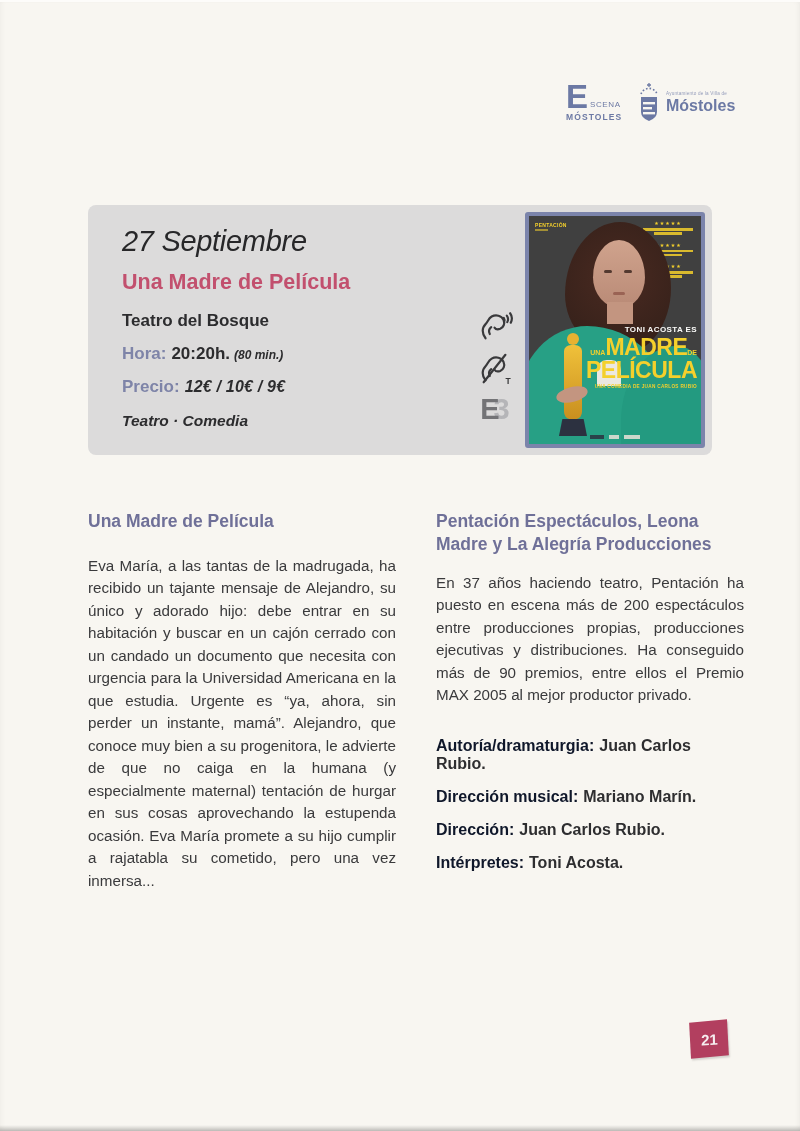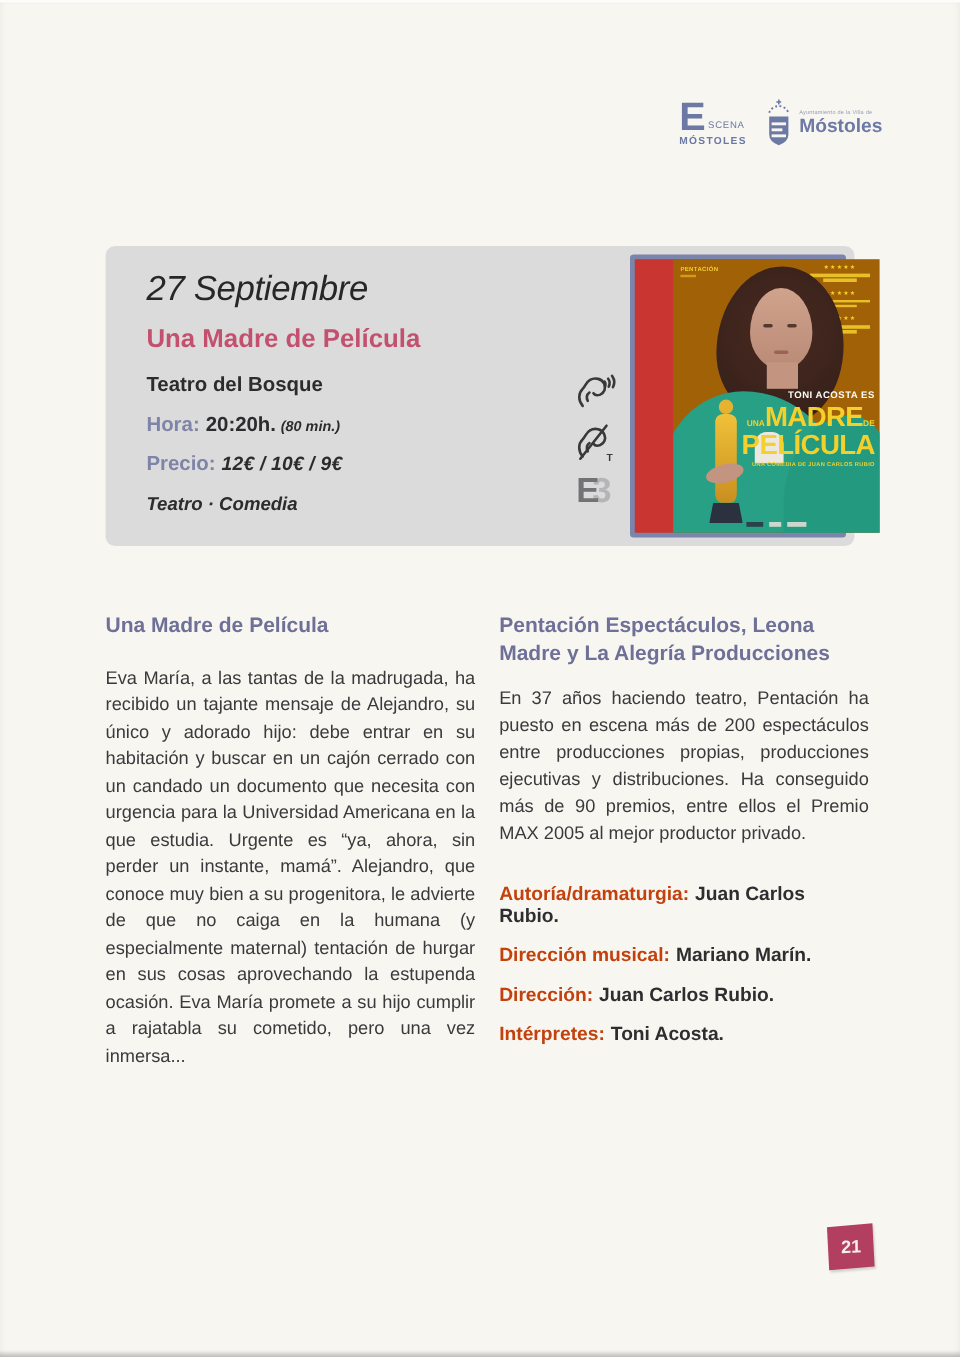--- a/index.html
+++ b/index.html
@@ -44,21 +44,21 @@
   
   .access-icons { position:absolute; left:386px; top:104px; width:42px;
     display:flex; flex-direction:column; align-items:center; gap:8px; }
   .eb { font-weight:900; font-size:29px; line-height:1; letter-spacing:0; }
   .eb-e { color:#737376; position:relative; z-index:2; }
   .eb-3 { color:#b5b5b8; margin-left:-6px; }
 
   
   .poster { position:absolute; left:437px; top:7px; width:180px; height:236px;
     border:4px solid #7b84ab; border-radius:3px; background:#c93531; }
-  .poster-inner { position:relative; width:100%; height:100%; overflow:hidden; background:#a16207;margin-left:32px; }
+  .poster-inner { position:relative; width:100%; height:100%; overflow:hidden; background:#404040; }
   .p-producer { position:absolute; left:6px; top:6px; font-size:5px; font-weight:700; color:#f4d02c; letter-spacing:.3px; }
   .p-producer-sub { position:absolute; left:6px; top:13px; width:13px; height:2px; background:#f4d02c; opacity:.55; }
   .p-reviews { position:absolute; right:4px; top:5px; width:58px; text-align:center; }
   .p-review { margin-bottom:8px; }
   .p-stars { font-size:5px; color:#f4d02c; letter-spacing:1px; line-height:1.1; }
   .p-quote-bar { height:2.5px; background:#f4d02c; margin:1.5px auto 0; opacity:.85; }
   .p-quote-bar.w1 { width:50px; } .p-quote-bar.w2 { width:28px; }
   .p-hair { position:absolute; left:36px; top:6px; width:106px; height:132px;
     background:radial-gradient(circle at 50% 42%, #4a2a21 0%, #38221b 70%, #2f1c16 100%);
     border-radius:52% 48% 46% 54% / 55% 50% 50% 45%; }
@@ -89,29 +89,29 @@
   .p-subtitle { font-size:4.7px; font-weight:800; color:#f4d02c; letter-spacing:.3px; margin-top:3px; }
   .p-credits { position:absolute; bottom:5px; left:0; right:0; display:flex; justify-content:center; gap:5px; }
   .p-credits div { height:4px; opacity:.85; }
   .p-cr1 { width:14px; background:#2c3140; }
   .p-cr2 { width:10px; background:#e9e2d8; }
   .p-cr3 { width:16px; background:#e9e2d8; }
 
   
   .col { position:absolute; top:510px; width:308px; }
   .col-left { left:88px; }
-  .col-right { left:416px; }
+  .col-right { left:436px; }
   .col-heading { font-size:17.5px; font-weight:600; color:#6f7098; line-height:1.3; }
   .col-left .col-heading { margin-bottom:22px; }
   .col-right .col-heading { margin-bottom:16px; }
   .col-body { font-size:15.2px; line-height:1.48; color:#3a3a3c; text-align:justify; }
 
   .credits { margin-top:30px; }
   .credit-row { font-size:16px; margin-bottom:15px; }
-  .credit-label { color:#c2410c; font-weight:600; }
+  .credit-label { color:#0f172a; font-weight:600; }
   .credit-value { color:#2e2e30; font-weight:600; margin-left:5px; }
 
   
   .page-badge { position:absolute; left:690px; top:1021px; width:38px; height:36px;
     background:#b23f5f; transform:rotate(-5deg) skewX(-2deg);
     display:flex; align-items:center; justify-content:center;
     box-shadow:1px 2px 2px rgba(0,0,0,.15); }
   .page-badge span { font-size:15px; font-weight:700; color:#f6eef0; transform:rotate(2deg); }
 
   svg { display:block; }

